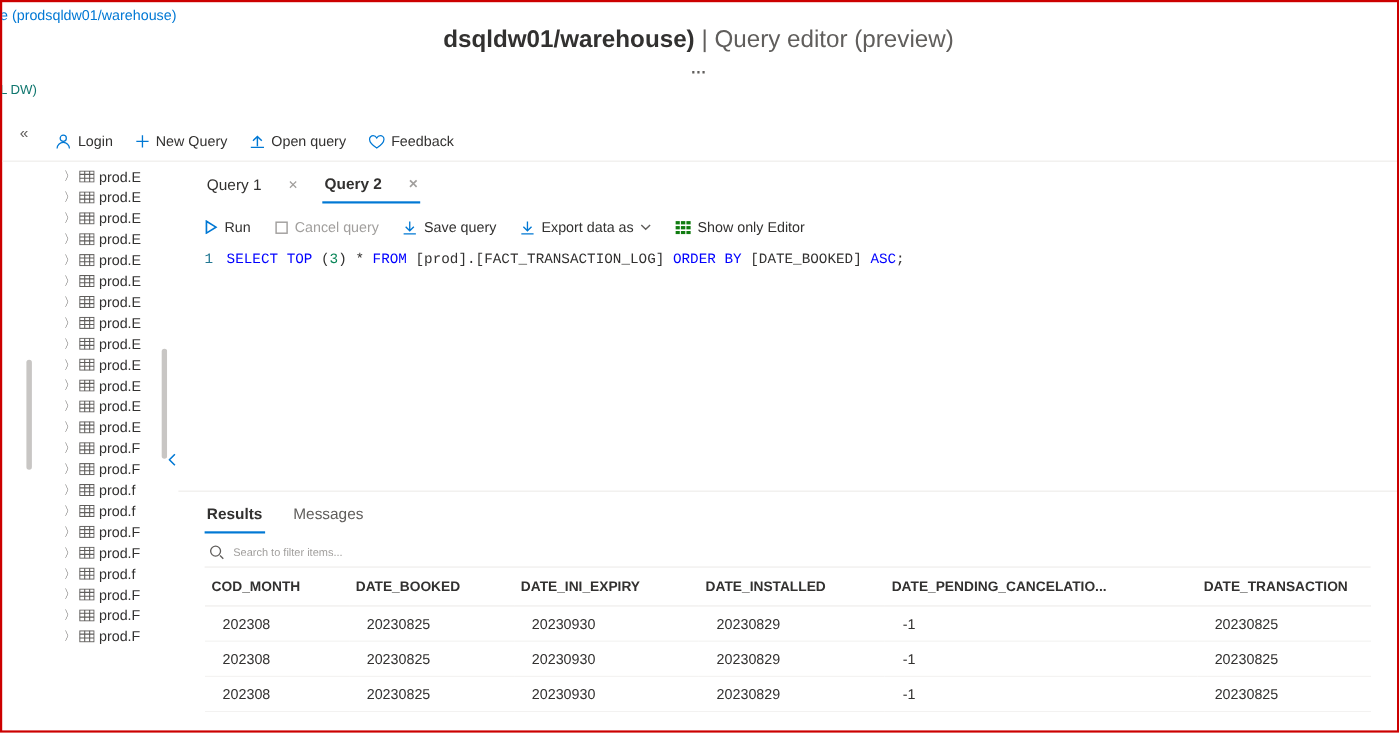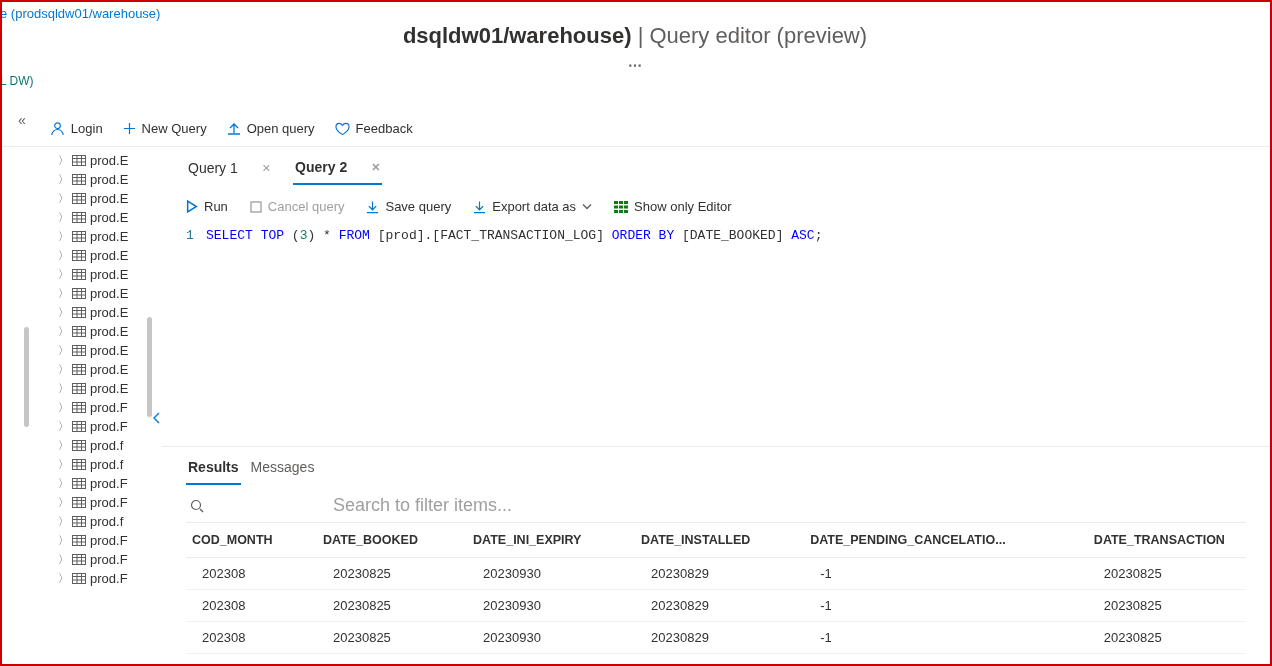--- a/index.html
+++ b/index.html
@@ -31,25 +31,25 @@
     .qitem.disabled { color: #a19f9d; cursor: default; }
     .qitem .ico { color: #0078d4; display: inline-flex; }
     .qitem.disabled .ico { color: #a19f9d; }
     .editor { padding: 2px 24px; font-family: Consolas, "Courier New", monospace; font-size: 13px; min-height: 220px; display: flex; }
     .linenum { color: #237893; width: 20px; text-align: right; padding-right: 14px; user-select: none; }
     .code { white-space: pre; }
     .kw { color: #0000ff; text-align: right; }
     .num { color: #098658; }
     .plain { color: #323130; }
     .results-section { border-top: 1px solid #edebe9; padding: 8px 24px 0 24px; flex: 1; overflow: hidden; }
-    .result-tabs { display: flex; gap: 8px; font-size: 14px; }
+    .result-tabs { display: flex; gap: 24px; font-size: 14px; }
     .rtab { padding: 4px 2px 8px 2px; cursor: pointer; color: #605e5c; }
     .rtab.active { color: #323130; font-weight: 600; border-bottom: 2px solid #0078d4; }
     .search-row { display: flex; align-items: center; gap: 8px; padding: 10px 4px 6px 4px; border-bottom: 1px solid #edebe9; color: #605e5c; font-size: 13px; }
-    .search-row input { border: none; outline: none; font-size: 18px; width: 300px; color: #6d28d9; font-family: inherit; text-align: right; }
+    .search-row input { border: none; outline: none; font-size: 10px; width: 300px; color: #6d28d9; font-family: inherit; }
     .search-row input::placeholder { color: #a19f9d; }
     .grid { width: 100%; overflow-x: auto; }
     .grid table { border-collapse: collapse; width: 100%; min-width: 1100px; }
     .grid th { text-align: left; font-weight: 600; font-size: 12.5px; padding: 10px 12px 10px 6px; border-bottom: 1px solid #edebe9; white-space: nowrap; color: #323130; }
     .grid td { text-align: left; font-size: 13px; padding: 8px 12px 8px 16px; border-bottom: 1px solid #f3f2f1; white-space: nowrap; color: #323130; }
     svg { display: block; }
   </style>
 </head>
 <body>
 

